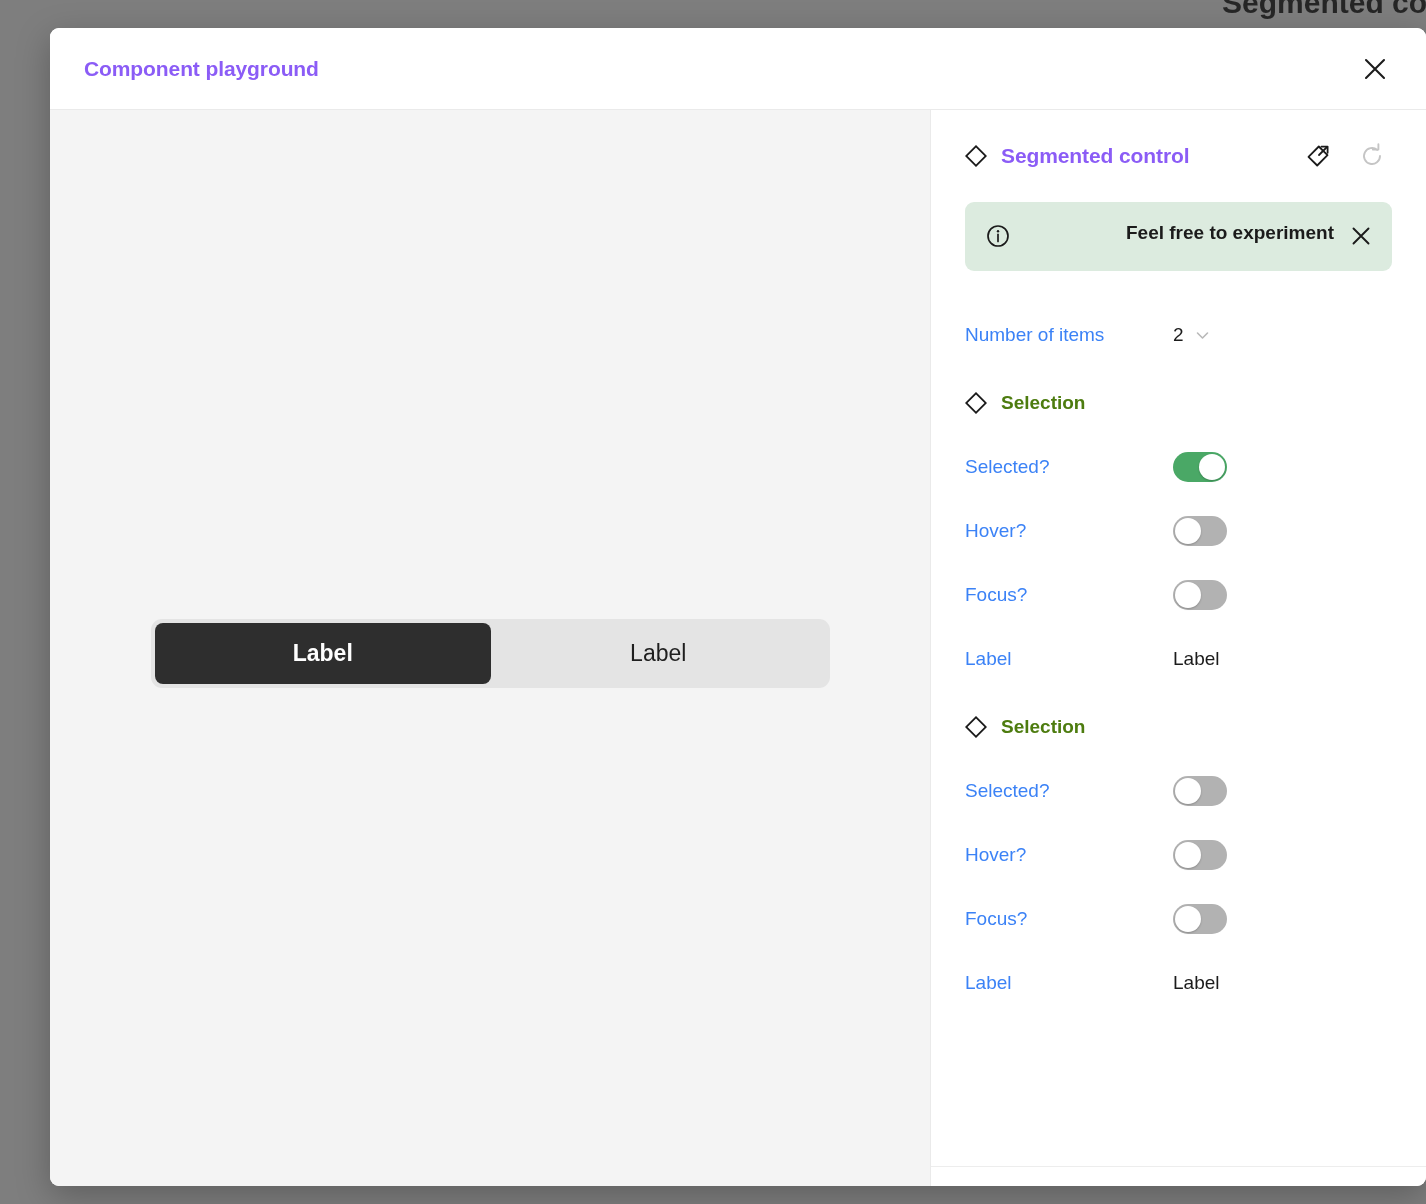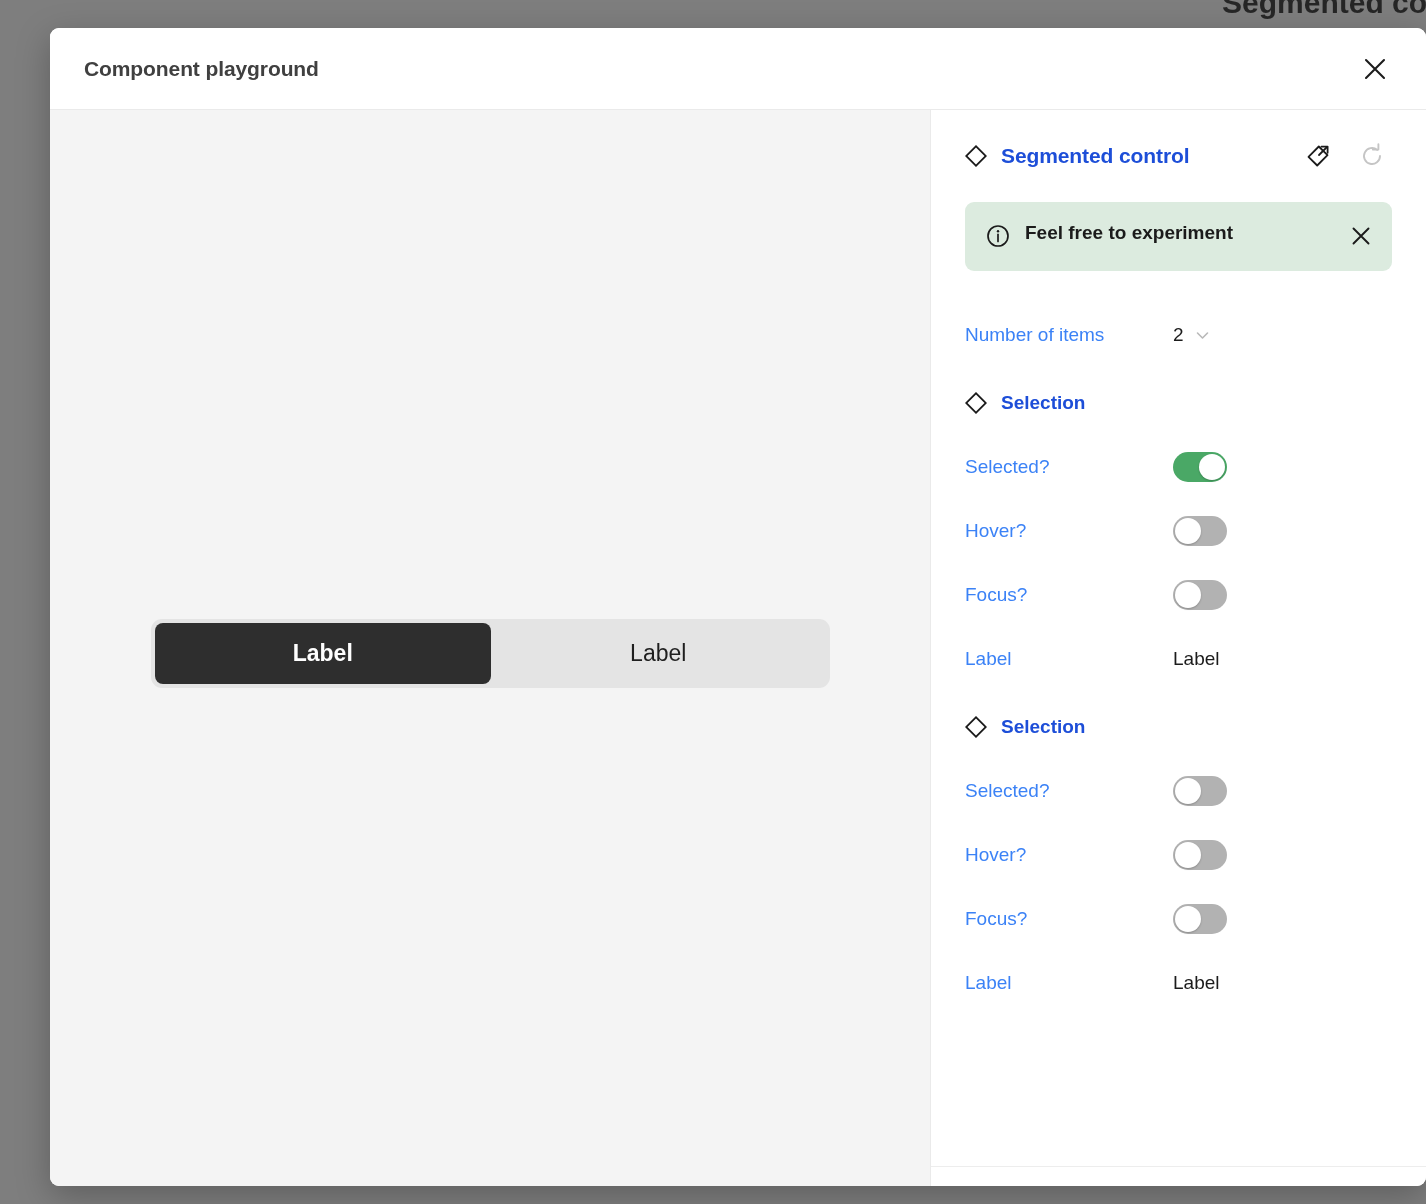--- a/index.html
+++ b/index.html
@@ -129,21 +129,21 @@
     border-bottom: 1px solid #eaeaea;
     display: flex;
     align-items: center;
     justify-content: space-between;
     padding: 0 31px 0 34px;
     background: #ffffff;
   }
   .modal-title {
     font-size: 21px;
     font-weight: bold;
-    color: #404040;
+    color: #8b5cf6;
     letter-spacing: -0.1px;
   }
   .icon-btn {
     width: 40px;
     height: 40px;
     display: flex;
     align-items: center;
     justify-content: center;
     border: none;
     background: transparent;
@@ -210,40 +210,41 @@
 
   .panel-header {
     display: flex;
     align-items: center;
     height: 92px;
     gap: 14px;
   }
   .panel-header-title {
     font-size: 21px;
     font-weight: bold;
-    color: #1d4ed8;
+    color: #8b5cf6;
     flex: 1 1 auto;
     letter-spacing: -0.1px;
   }
 
   .diamond {
     width: 22px;
     height: 22px;
     flex: 0 0 22px;
     display: block;
   }
 
   
   .banner {
     background: #dcebdf;
     border-radius: 9px;
     padding: 20px 18px 22px 20px;
     display: flex;
     gap: 14px;
     margin-bottom: 32px;
+    text-align: right;
   }
   .banner-body { flex: 1 1 auto; min-width: 0; }
   .banner-title {
     font-size: 19px;
     font-weight: bold;
     color: #1b1b1b;
     margin-bottom: 3px;
   }
   .banner-text {
     font-size: 19px;
@@ -286,21 +287,21 @@
   .section-head {
     display: flex;
     align-items: center;
     gap: 14px;
     height: 64px;
     margin-top: 4px;
   }
   .section-title {
     font-size: 19px;
     font-weight: bold;
-    color: #1d4ed8;
+    color: #4d7c0f;
   }
 
   
   .toggle {
     width: 54px;
     height: 30px;
     border-radius: 15px;
     background: #b2b2b2;
     position: relative;
     cursor: pointer;

